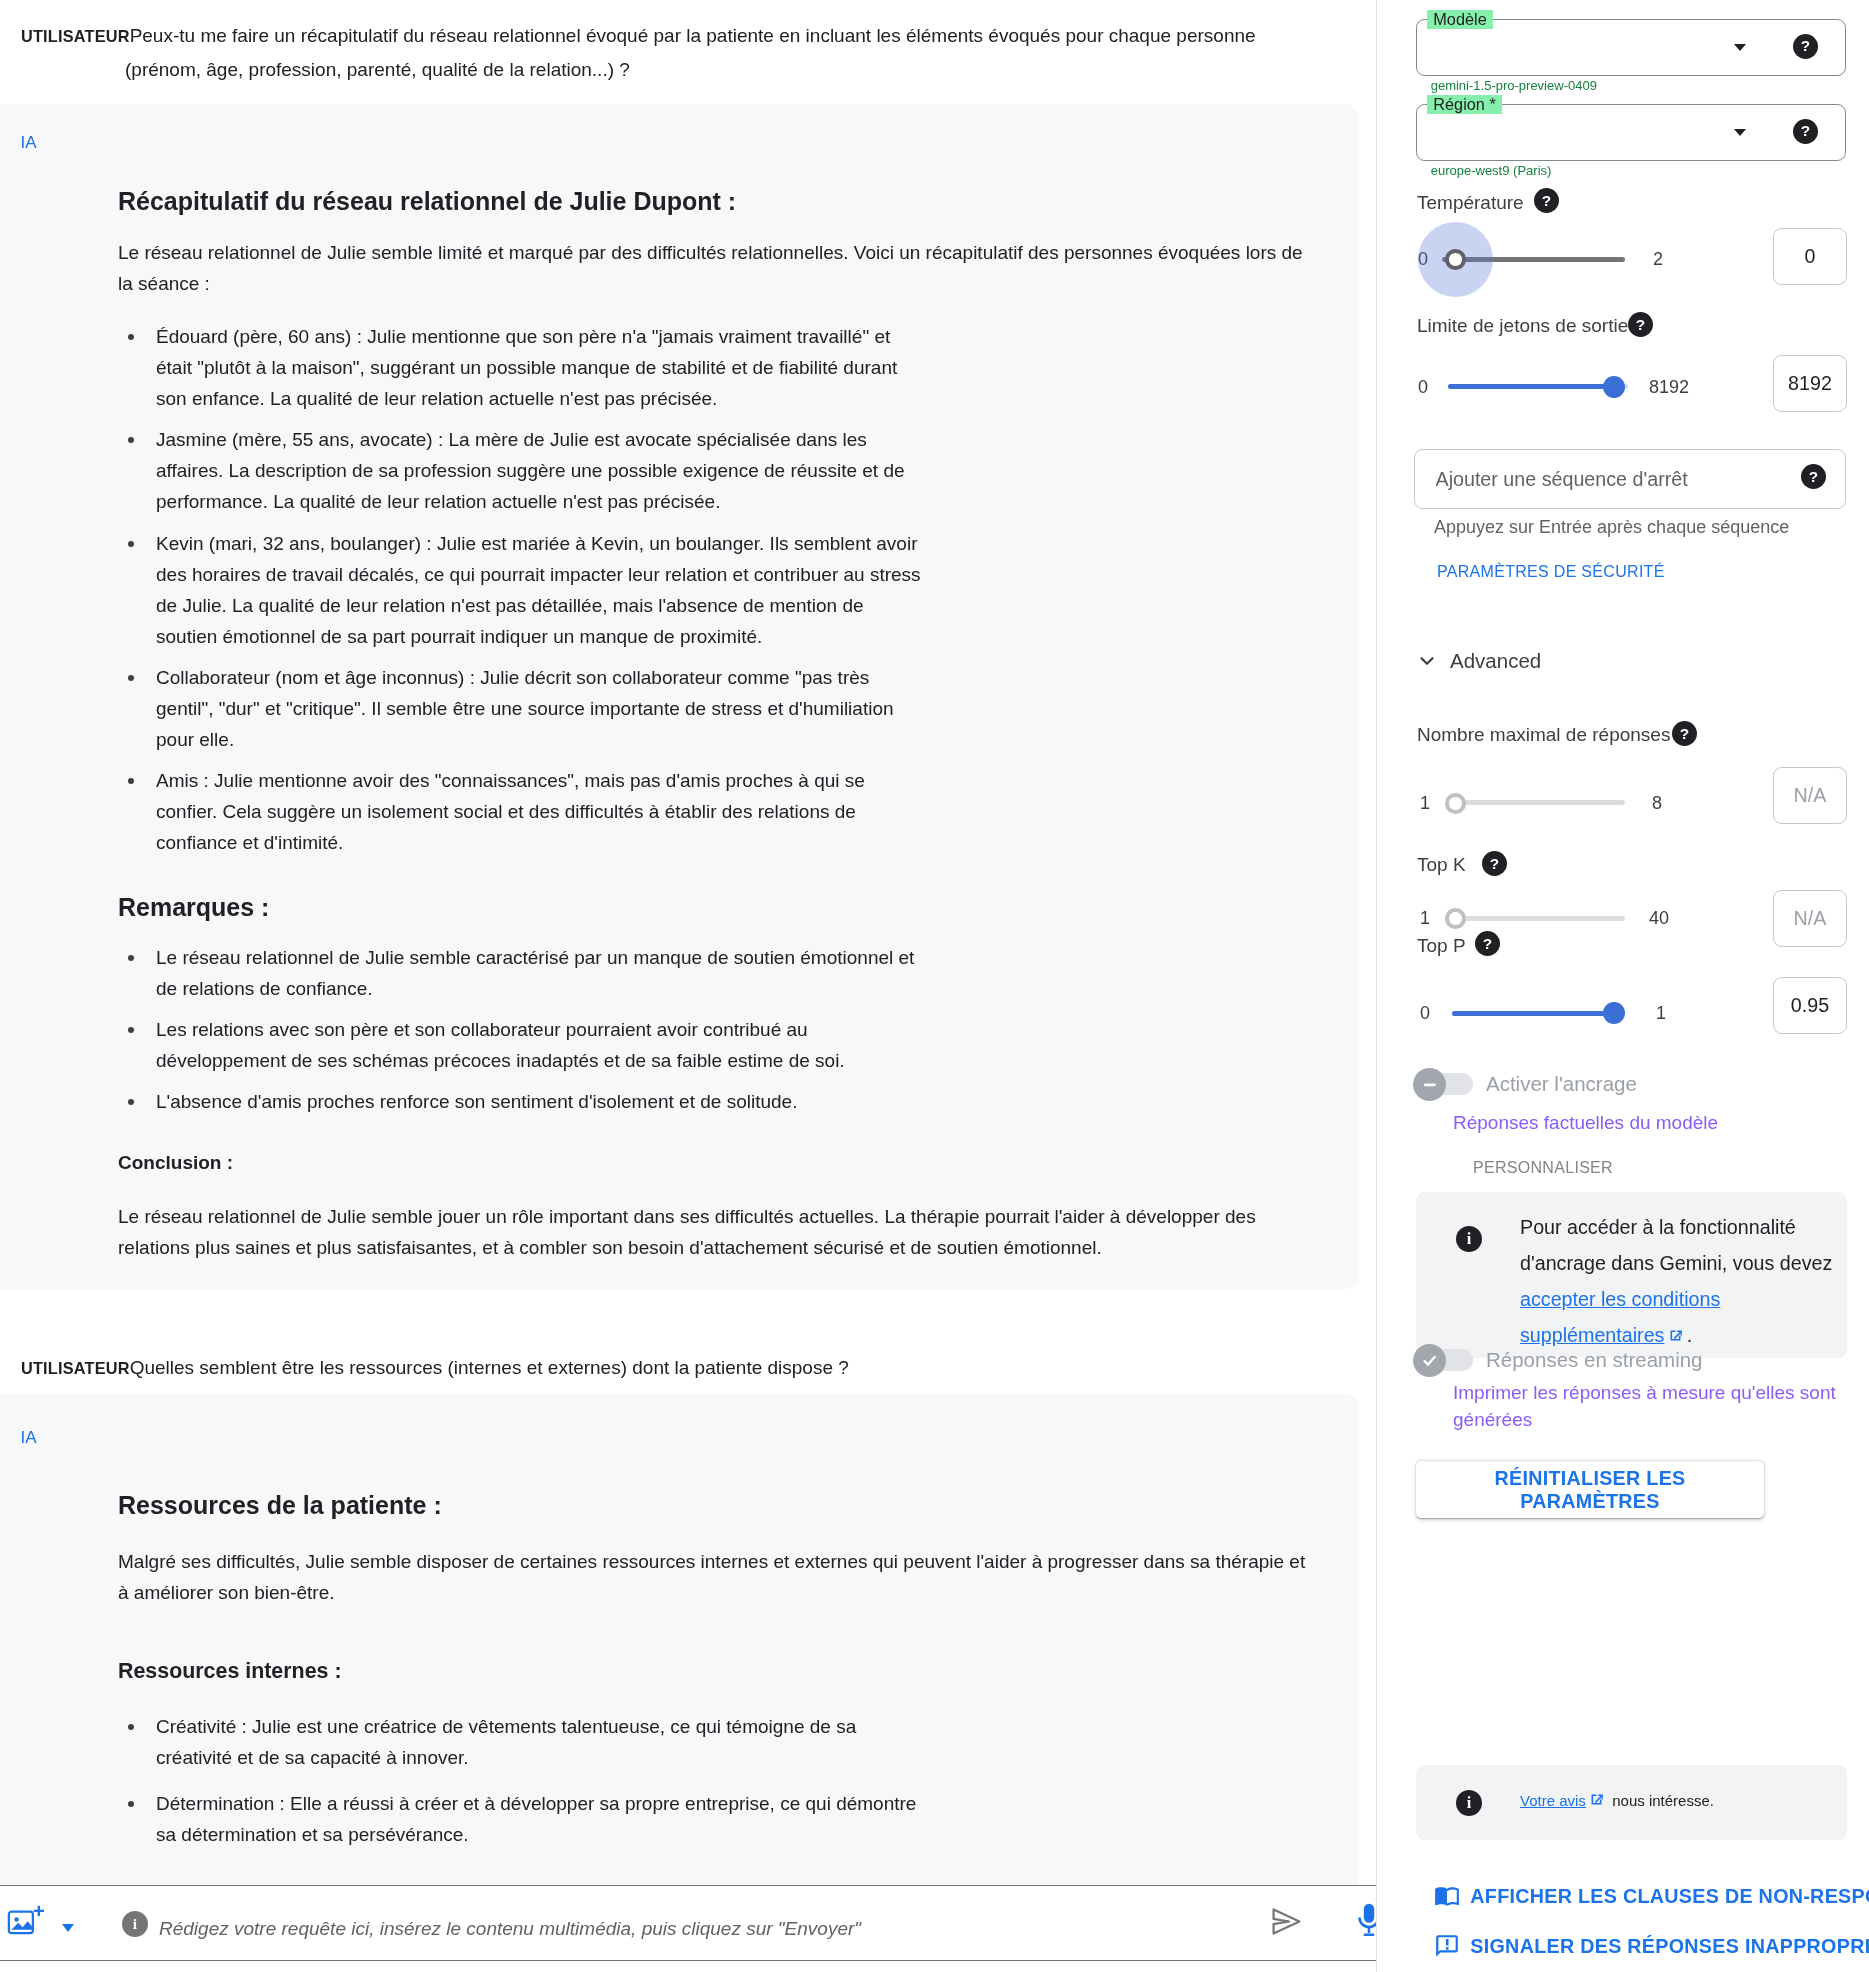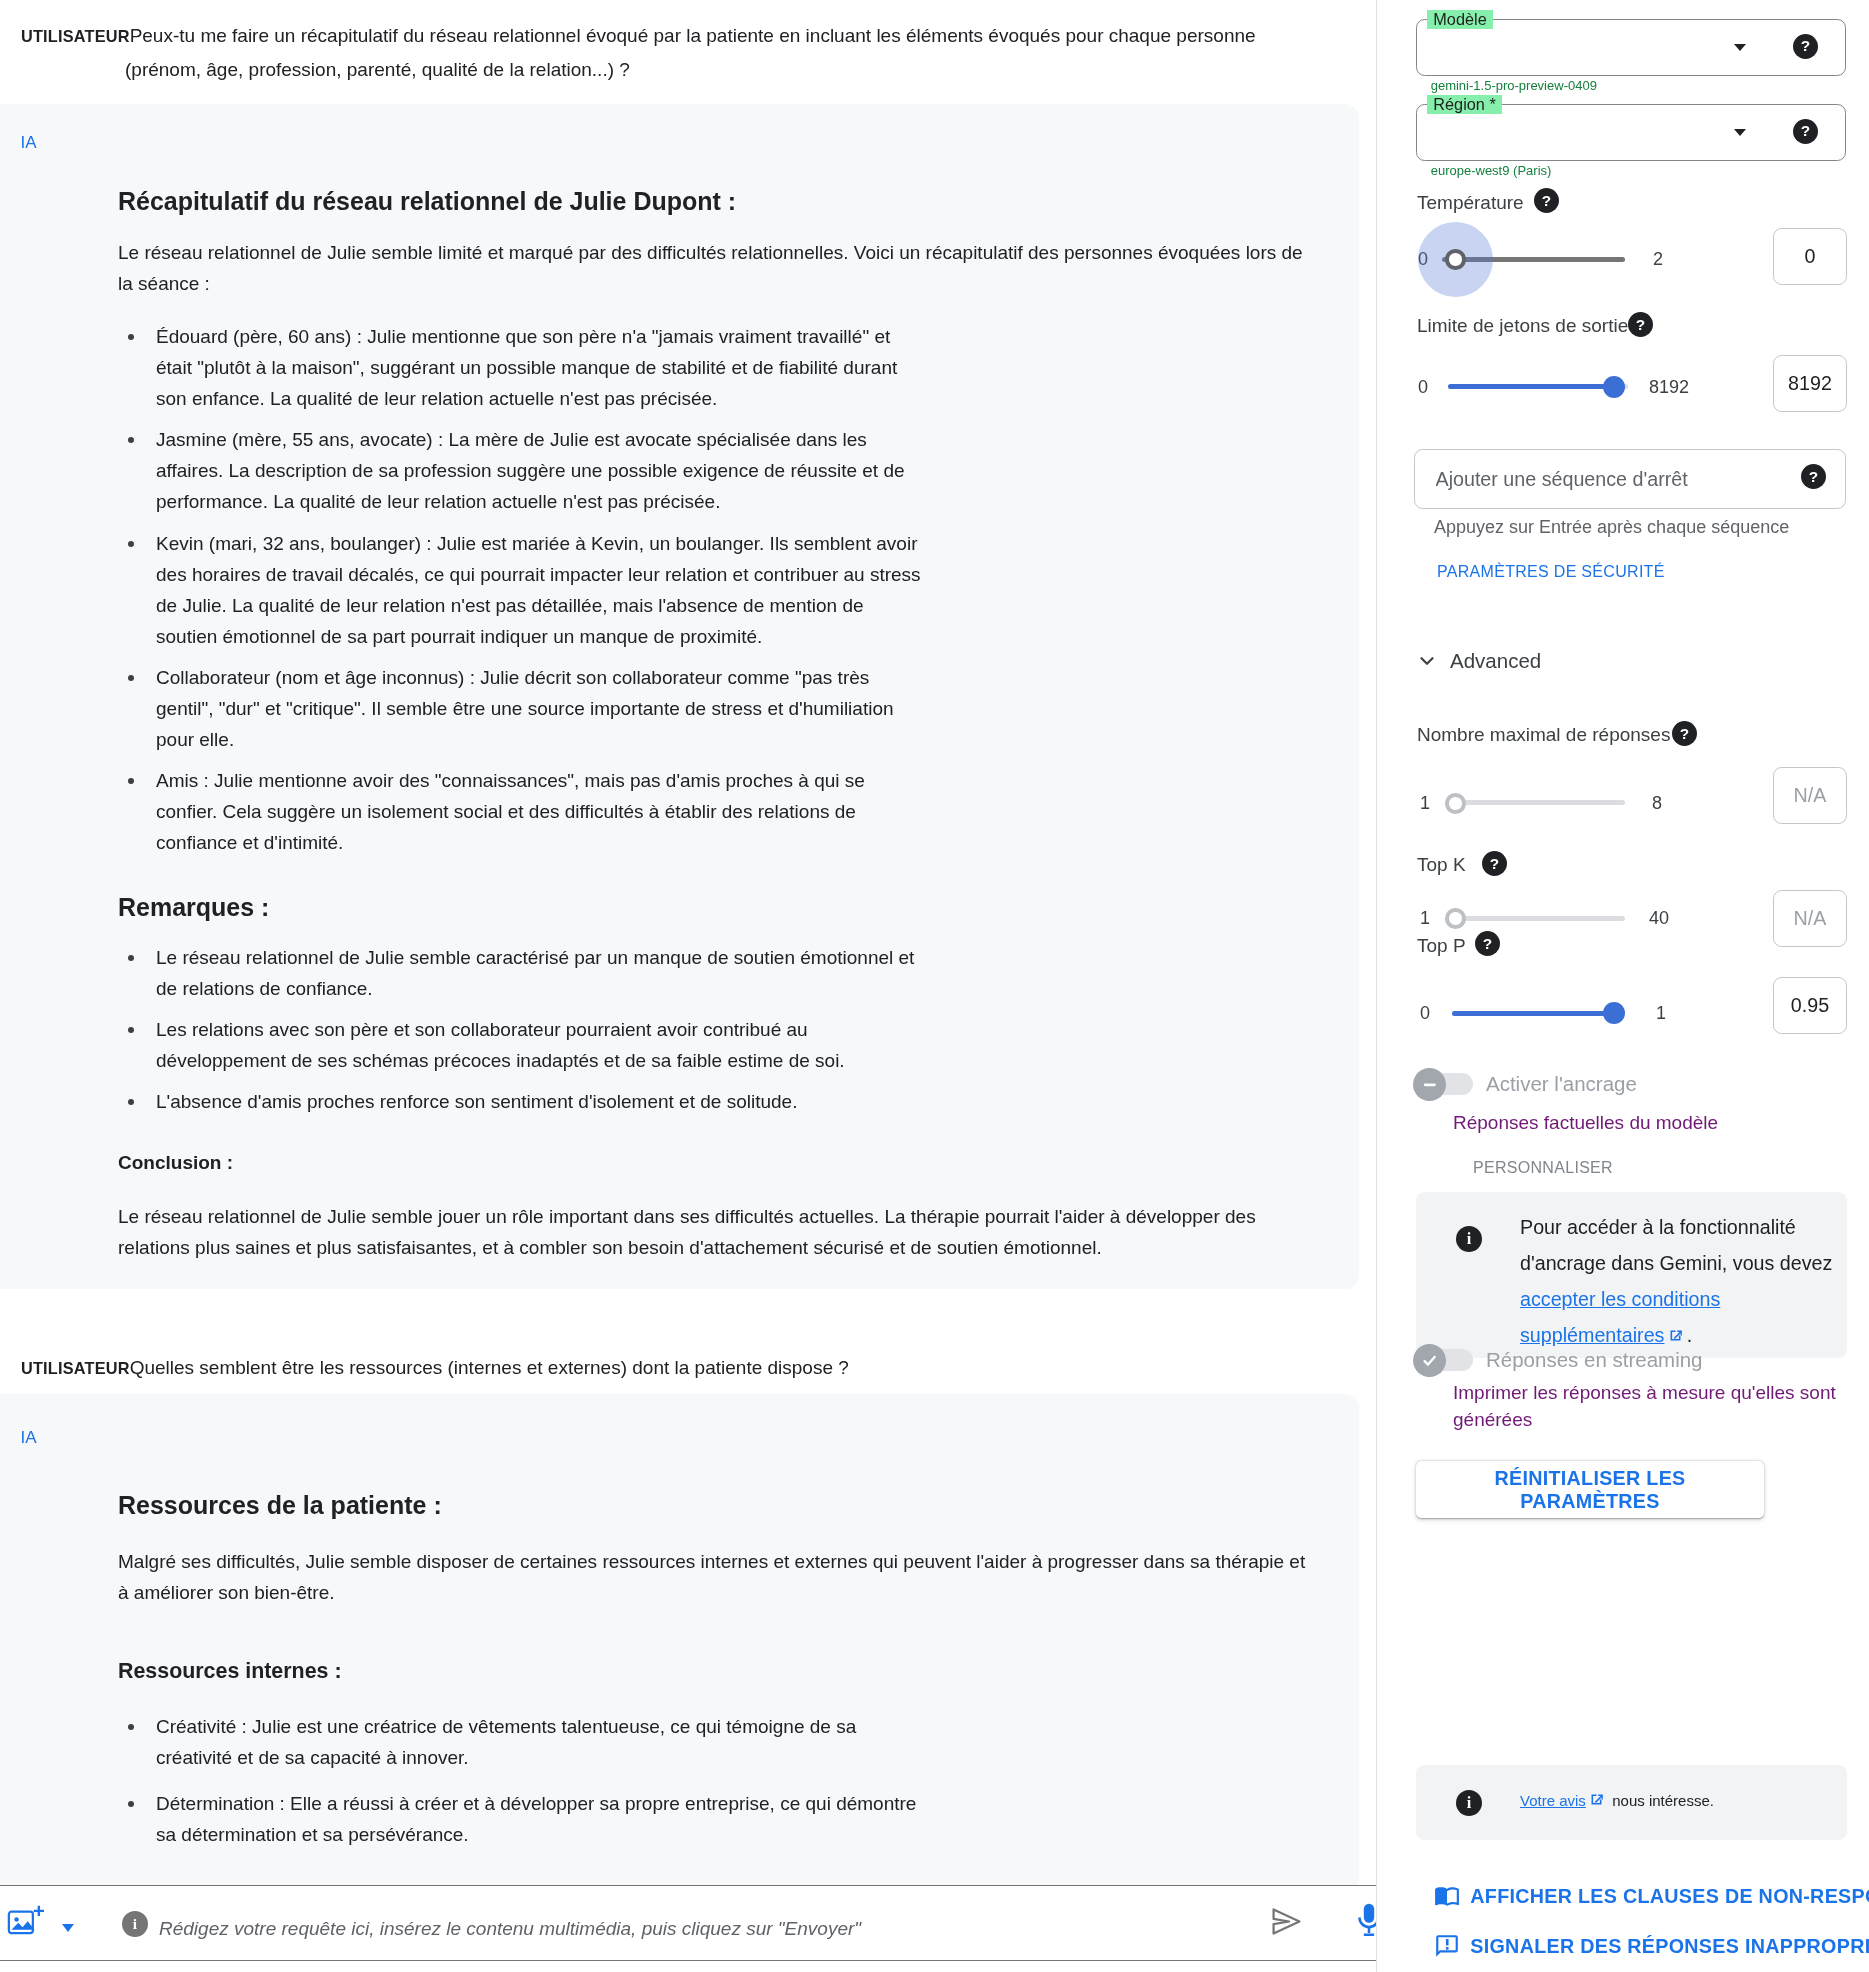--- a/index.html
+++ b/index.html
@@ -80,21 +80,21 @@
   #stop-input::placeholder{color:#5f6368;}
   #stop-help{position:absolute;left:424px;top:464px;}
   .helper-text{position:absolute;left:57px;top:517px;font-size:18px;color:#5f6368;}
   .blue-link-btn{position:absolute;font-size:16px;font-weight:400;letter-spacing:0.3px;color:#1a73e8;margin-top:8px;}
   .adv-row{position:absolute;left:39px;top:649px;display:flex;align-items:center;gap:12px;
            font-size:20.5px;color:#3c4043;}
   .toggle{position:absolute;width:57px;height:22px;border-radius:11px;background:#e1e3e6;}
   .toggle .knob{position:absolute;left:-2.6px;top:-5.1px;width:33px;height:33px;border-radius:50%;
                 background:#a2a7ad;display:flex;align-items:center;justify-content:center;}
   .tog-label{position:absolute;font-size:20.5px;color:#9aa0a6;}
-  .tog-sub{position:absolute;font-size:19px;color:#701a75;line-height:27px;}
+  .tog-sub{position:absolute;font-size:19px;color:#8b5cf6;line-height:27px;}
   .gray-card{position:absolute;left:39px;width:431px;background:#f1f3f4;border-radius:8.6px;}
   .info-dot{display:inline-flex;align-items:center;justify-content:center;width:26px;height:26px;
             border-radius:50%;background:#202124;color:#fff;font-size:16.3px;font-weight:700;
             font-family:"Liberation Serif",serif;}
   .notice-text{position:absolute;left:104px;top:17px;width:318px;font-size:19.7px;line-height:36px;color:#202124;}
   .notice-text a{color:#1a73e8;text-decoration:underline;}
   #reset-btn{position:absolute;left:39px;top:1461px;width:348px;height:57px;background:#fff;
              border:none;border-radius:5.1px;box-shadow:0 0.9px 1.7px rgba(0,0,0,.3),0 1.7px 5.1px rgba(0,0,0,.15);
              font-family:"Liberation Sans",sans-serif;font-size:19.7px;font-weight:700;
              letter-spacing:0.3px;color:#1a73e8;cursor:pointer;}

